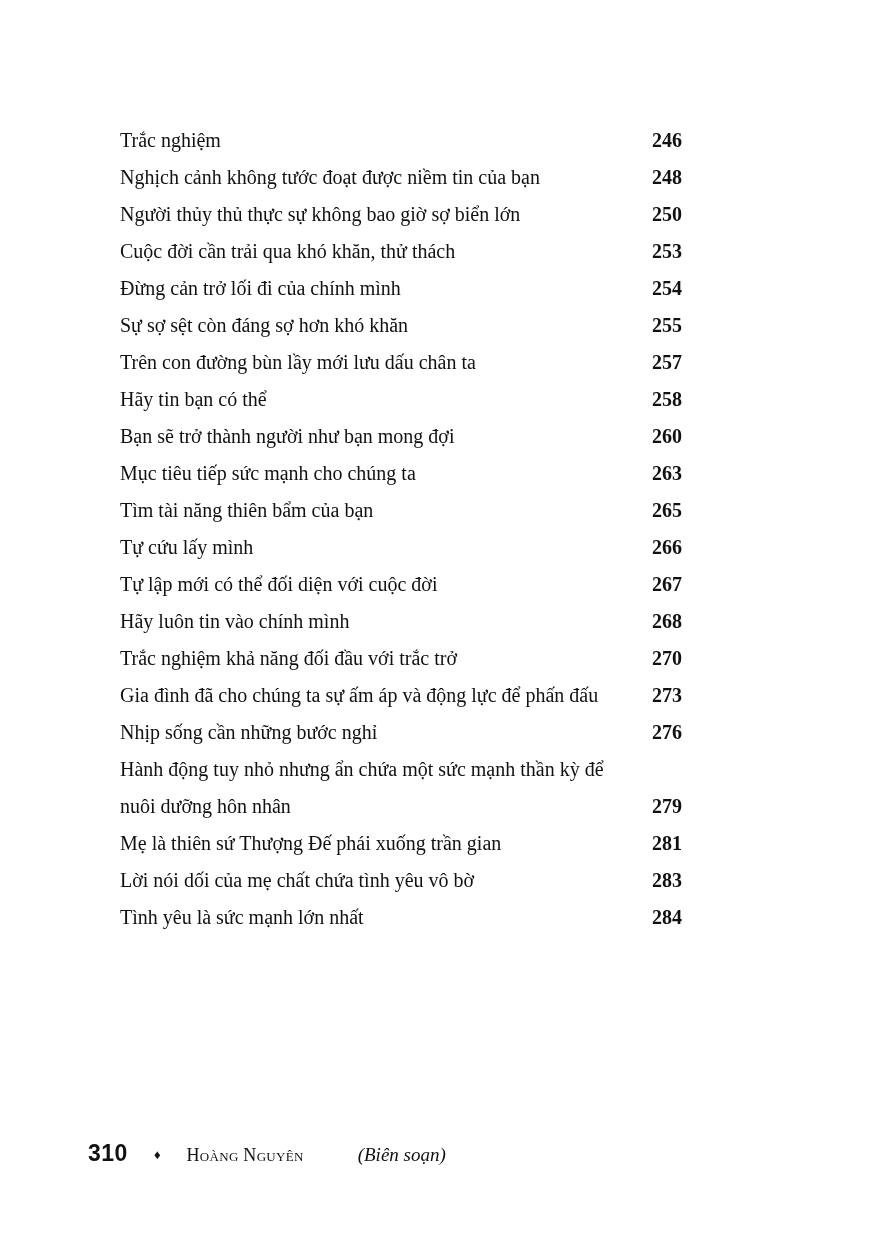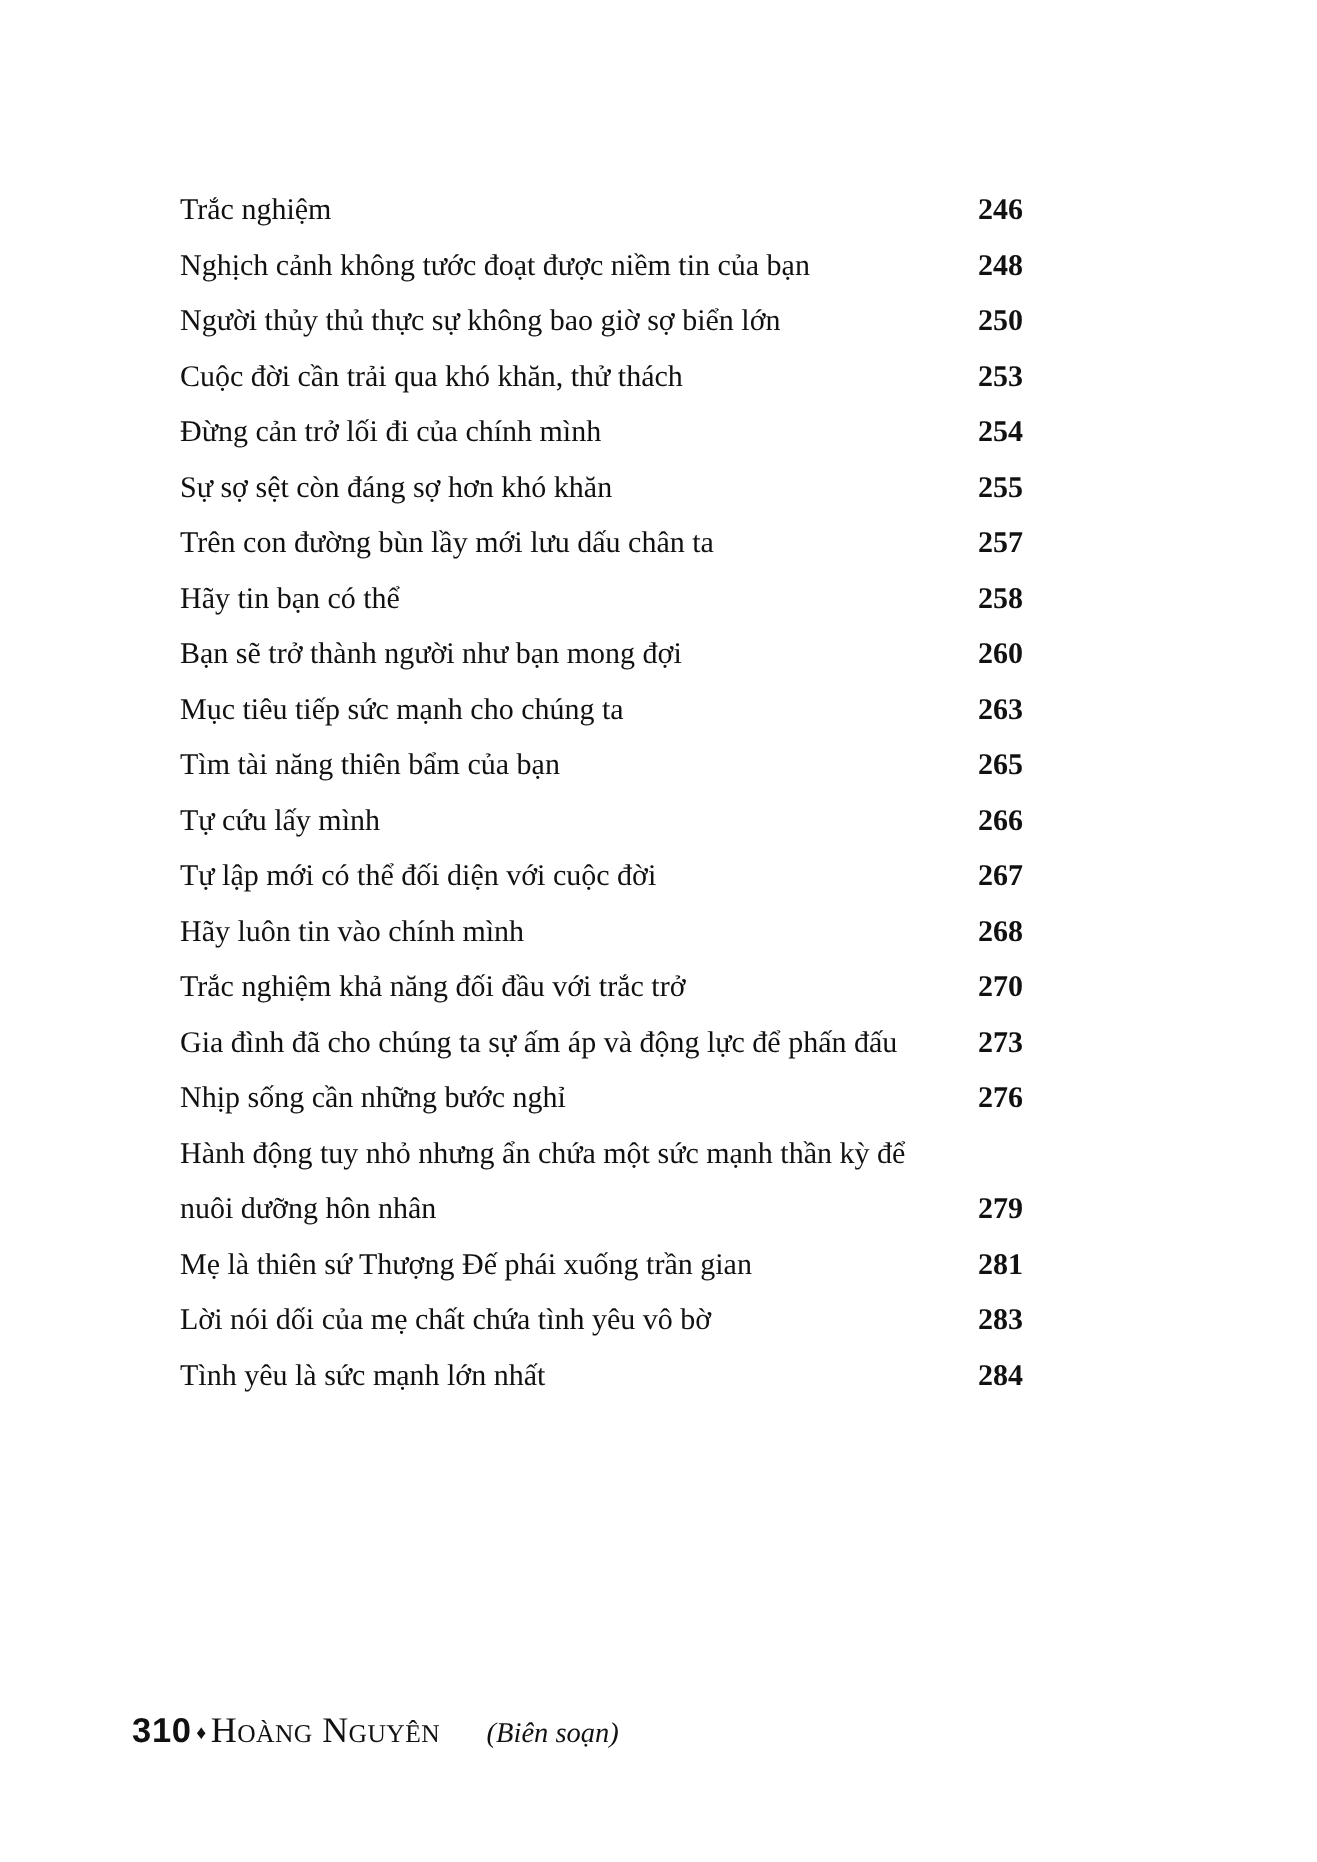--- a/index.html
+++ b/index.html
@@ -38,36 +38,36 @@
     text-align: right;
     flex-shrink: 0;
     font-weight: bold;
   }
   .footer {
     position: absolute;
     left: 88px;
     top: 1140px;
     display: flex;
     align-items: baseline;
-    gap: 3px;
+    gap: 26px;
   }
   .footer .page-num {
     font-family: "Liberation Sans", sans-serif;
     font-weight: bold;
     font-size: 23px;
     letter-spacing: 0.5px;
   }
   .footer .diamond {
     font-size: 13px;
     position: relative;
     top: -2px;
   }
   .footer .author {
     font-variant: small-caps;
-    font-size: 24px;
+    font-size: 18px;
     letter-spacing: 0.3px;
   }
   .footer .role {
     font-style: italic;
     font-size: 19px;
     margin-left: 28px;
   }
 </style>
 </head>
 <body>

